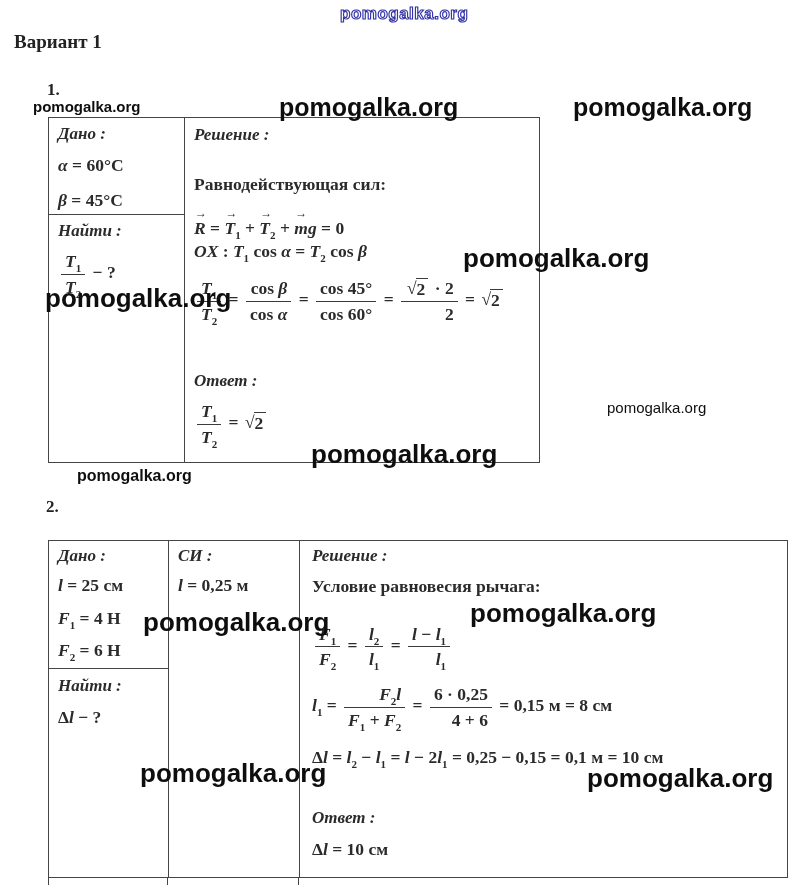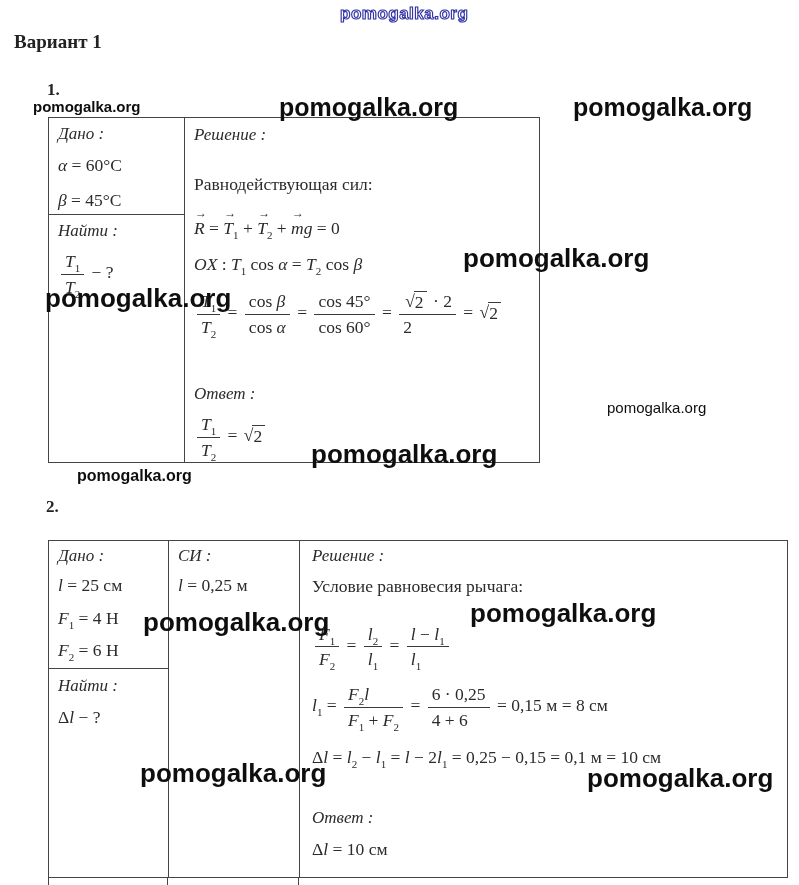--- a/index.html
+++ b/index.html
@@ -9,38 +9,38 @@
   }
   
   .h-variant{position:absolute;left:14px;top:31px;font-size:19px;font-weight:700;color:#222;}
   .h-num{position:absolute;font-size:17px;font-weight:700;color:#222;}
   .h-num.n1{left:47px;top:80px;}
   .h-num.n2{left:46px;top:497px;}
   
   .tbl{position:absolute;border:1px solid #454545;display:flex;box-sizing:border-box;background:transparent;}
   .t1{left:48px;top:117px;width:492px;height:346px;}
   .t2{left:48px;top:540px;width:740px;height:338px;}
-  .col{box-sizing:border-box;}
+  .col{box-sizing:border-box;font-weight:bold;}
   .t1 .c1{width:136px;border-right:1px solid #454545;display:flex;flex-direction:column;}
   .t1 .c2{flex:1;padding:6px 10px 6px 9px;}
   .t1 .sec-given{box-sizing:border-box;height:97px;border-bottom:1px solid #454545;padding:5px 9px;}
   .t1 .sec-find{flex:1;padding:5px 9px;}
   .t2 .c1{width:120px;border-right:1px solid #454545;display:flex;flex-direction:column;}
   .t2 .c1 .sec-given{box-sizing:border-box;height:128px;border-bottom:1px solid #454545;padding:4px 9px;}
   .t2 .c1 .sec-find{flex:1;padding:6px 9px;}
   .t2 .c2{width:131px;border-right:1px solid #454545;padding:4px 9px;box-sizing:border-box;}
   .t2 .c3{flex:1;padding:4px 12px;}
   .stub{position:absolute;width:1px;height:7px;background:#454545;top:878px;}
   
   .lbl{font-style:italic;font-size:17px;line-height:1.3;color:#2b2b2b;}
   .math{font-size:17.5px;line-height:1.35;color:#2b2b2b;white-space:nowrap;}
   .math .up{font-style:normal;}
   .math .it{font-style:italic;}
   .math sub{font-size:11px;font-style:normal;line-height:0;}
-  .frac{display:inline-flex;flex-direction:column;text-align:left;vertical-align:middle;margin:0 3px;line-height:1.3;}
+  .frac{display:inline-flex;flex-direction:column;text-align:right;vertical-align:middle;margin:0 3px;line-height:1.3;}
   .frac .num{border-bottom:1px solid #3a3a3a;padding:0 4px 1px 4px;}
   .frac .den{padding:1px 4px 0 4px;}
   .vec{position:relative;display:inline-block;}
   .vec-arr{position:absolute;left:1px;top:-12px;font-size:12px;font-style:normal;color:#2b2b2b;}
   .sqrt{display:inline-flex;align-items:flex-start;margin:0 2px;}
   .rad{line-height:1.2;}
   .radd{border-top:1px solid #3a3a3a;padding:0 3px 0 1px;margin-left:-1px;line-height:1.2;}
   
   .wm{position:absolute;font-family:"Liberation Sans","DejaVu Sans",sans-serif;color:#0e0e0e;
       white-space:nowrap;line-height:1;z-index:6;}
@@ -73,21 +73,21 @@
         <div class="math" style="margin-top:8px"><span class="frac">
               <span class="num"><span class="it">T<sub>1</sub></span></span>
               <span class="den"><span class="it">T<sub>2</sub></span></span>
             </span><span class="up"> − ?</span></div>
       </div>
     </div>
     <div class="col c2">
       <div class="lbl">Решение :</div>
       <div class="math up" style="margin-top:27px">Равнодействующая сил:</div>
       <div class="math" style="margin-top:20px"><span class="it vec"><span class="vec-arr">→</span>R</span><span class="up"> = </span><span class="it vec"><span class="vec-arr">→</span>T<sub>1</sub></span><span class="up"> + </span><span class="it vec"><span class="vec-arr">→</span>T<sub>2</sub></span><span class="up"> + </span><span class="it vec"><span class="vec-arr">→</span>mg</span><span class="up"> = 0</span></div>
-      <div class="math" style="margin-top:13px"><span class="it">OX</span><span class="up"> : </span><span class="it">T<sub>1</sub></span><span class="up"> cos </span><span class="it">α</span><span class="up"> = </span><span class="it">T<sub>2</sub></span><span class="up"> cos </span><span class="it">β</span></div>
+      <div class="math" style=""><span class="it">OX</span><span class="up"> : </span><span class="it">T<sub>1</sub></span><span class="up"> cos </span><span class="it">α</span><span class="up"> = </span><span class="it">T<sub>2</sub></span><span class="up"> cos </span><span class="it">β</span></div>
       <div class="math" style="margin-top:13px"><span class="frac">
             <span class="num"><span class="it">T<sub>1</sub></span></span>
             <span class="den"><span class="it">T<sub>2</sub></span></span>
           </span><span class="up"> = </span><span class="frac">
             <span class="num"><span class="up">cos </span><span class="it">β</span></span>
             <span class="den"><span class="up">cos </span><span class="it">α</span></span>
           </span><span class="up"> = </span><span class="frac">
             <span class="num"><span class="up">cos 45°</span></span>
             <span class="den"><span class="up">cos 60°</span></span>
           </span><span class="up"> = </span><span class="frac">

